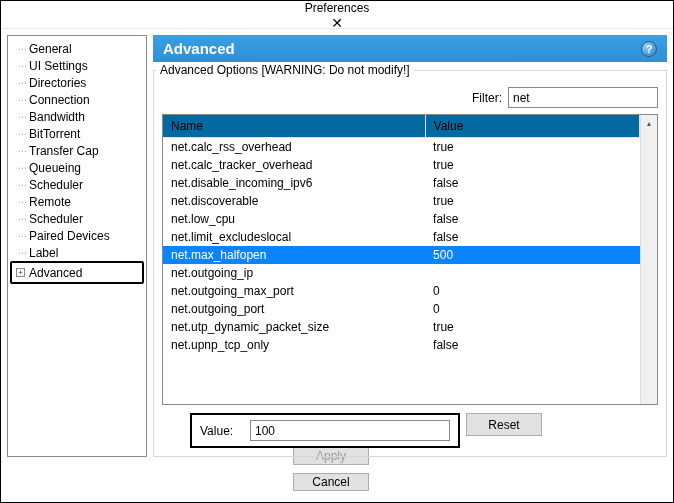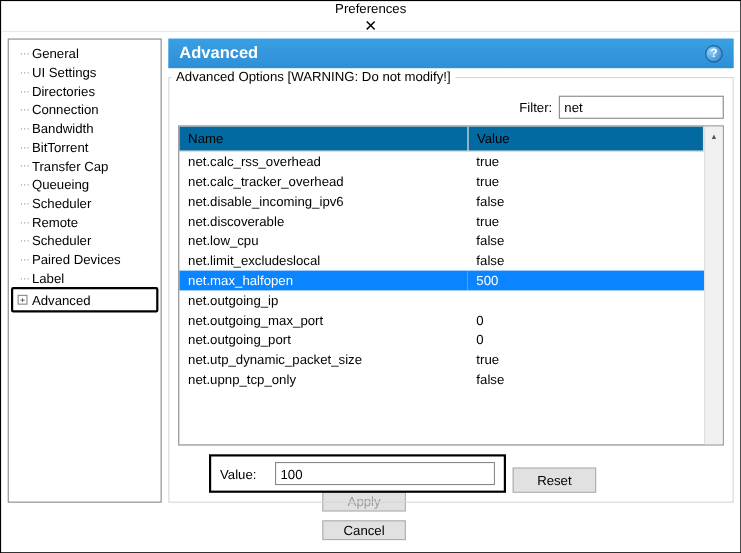--- a/index.html
+++ b/index.html
@@ -165,21 +165,21 @@
     border-left: 1px solid #ddd;
     position: relative;
   }
   .vscroll .arrow-up {
     position: absolute; top: 0; left: 0; right: 0; height: 17px;
     display:flex;align-items:center;justify-content:center;
     font-size:8px;color:#555;
   }
   .value-row-outer {
     display: flex;
-    align-items: flex-end;
+    align-items: flex-start;
     gap: 6px;
     margin-top: 8px;
     padding-left: 28px;
   }
   .value-label { width: 40px; }
   .value-input { width: 200px; }
   .btn {
     border: 1px solid #adadad;
     background: #e1e1e1;
     height: 23px;

